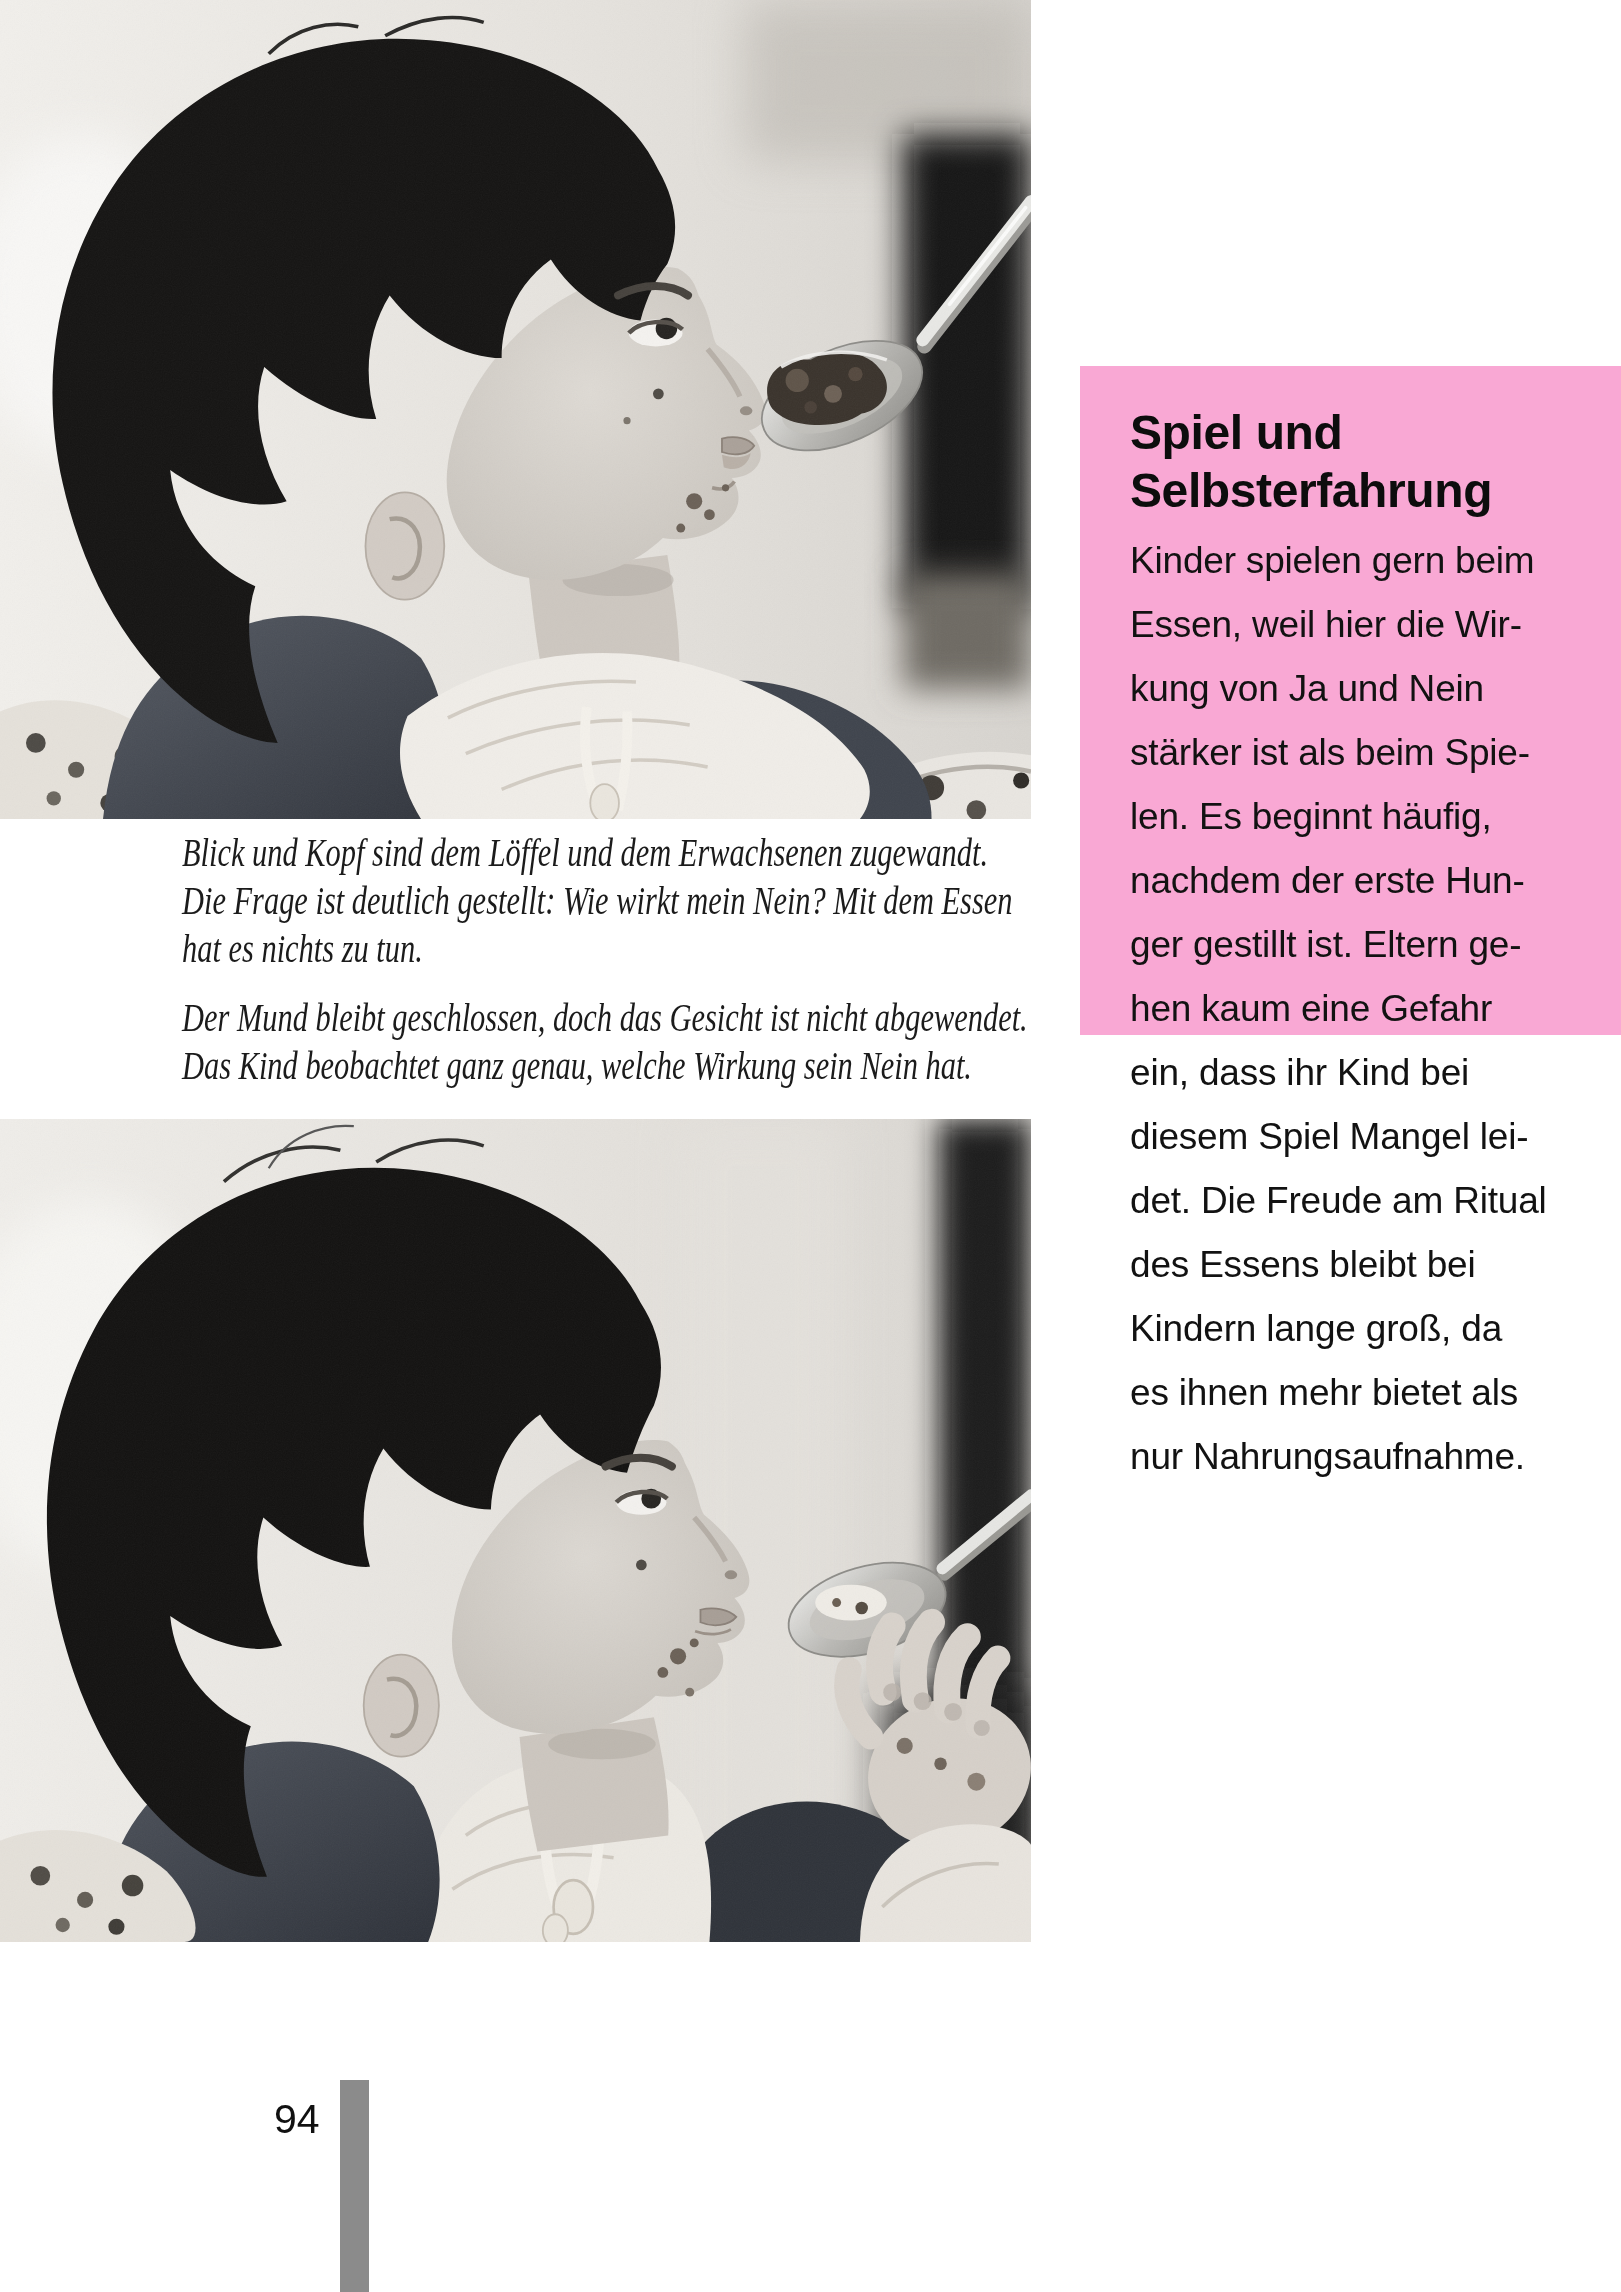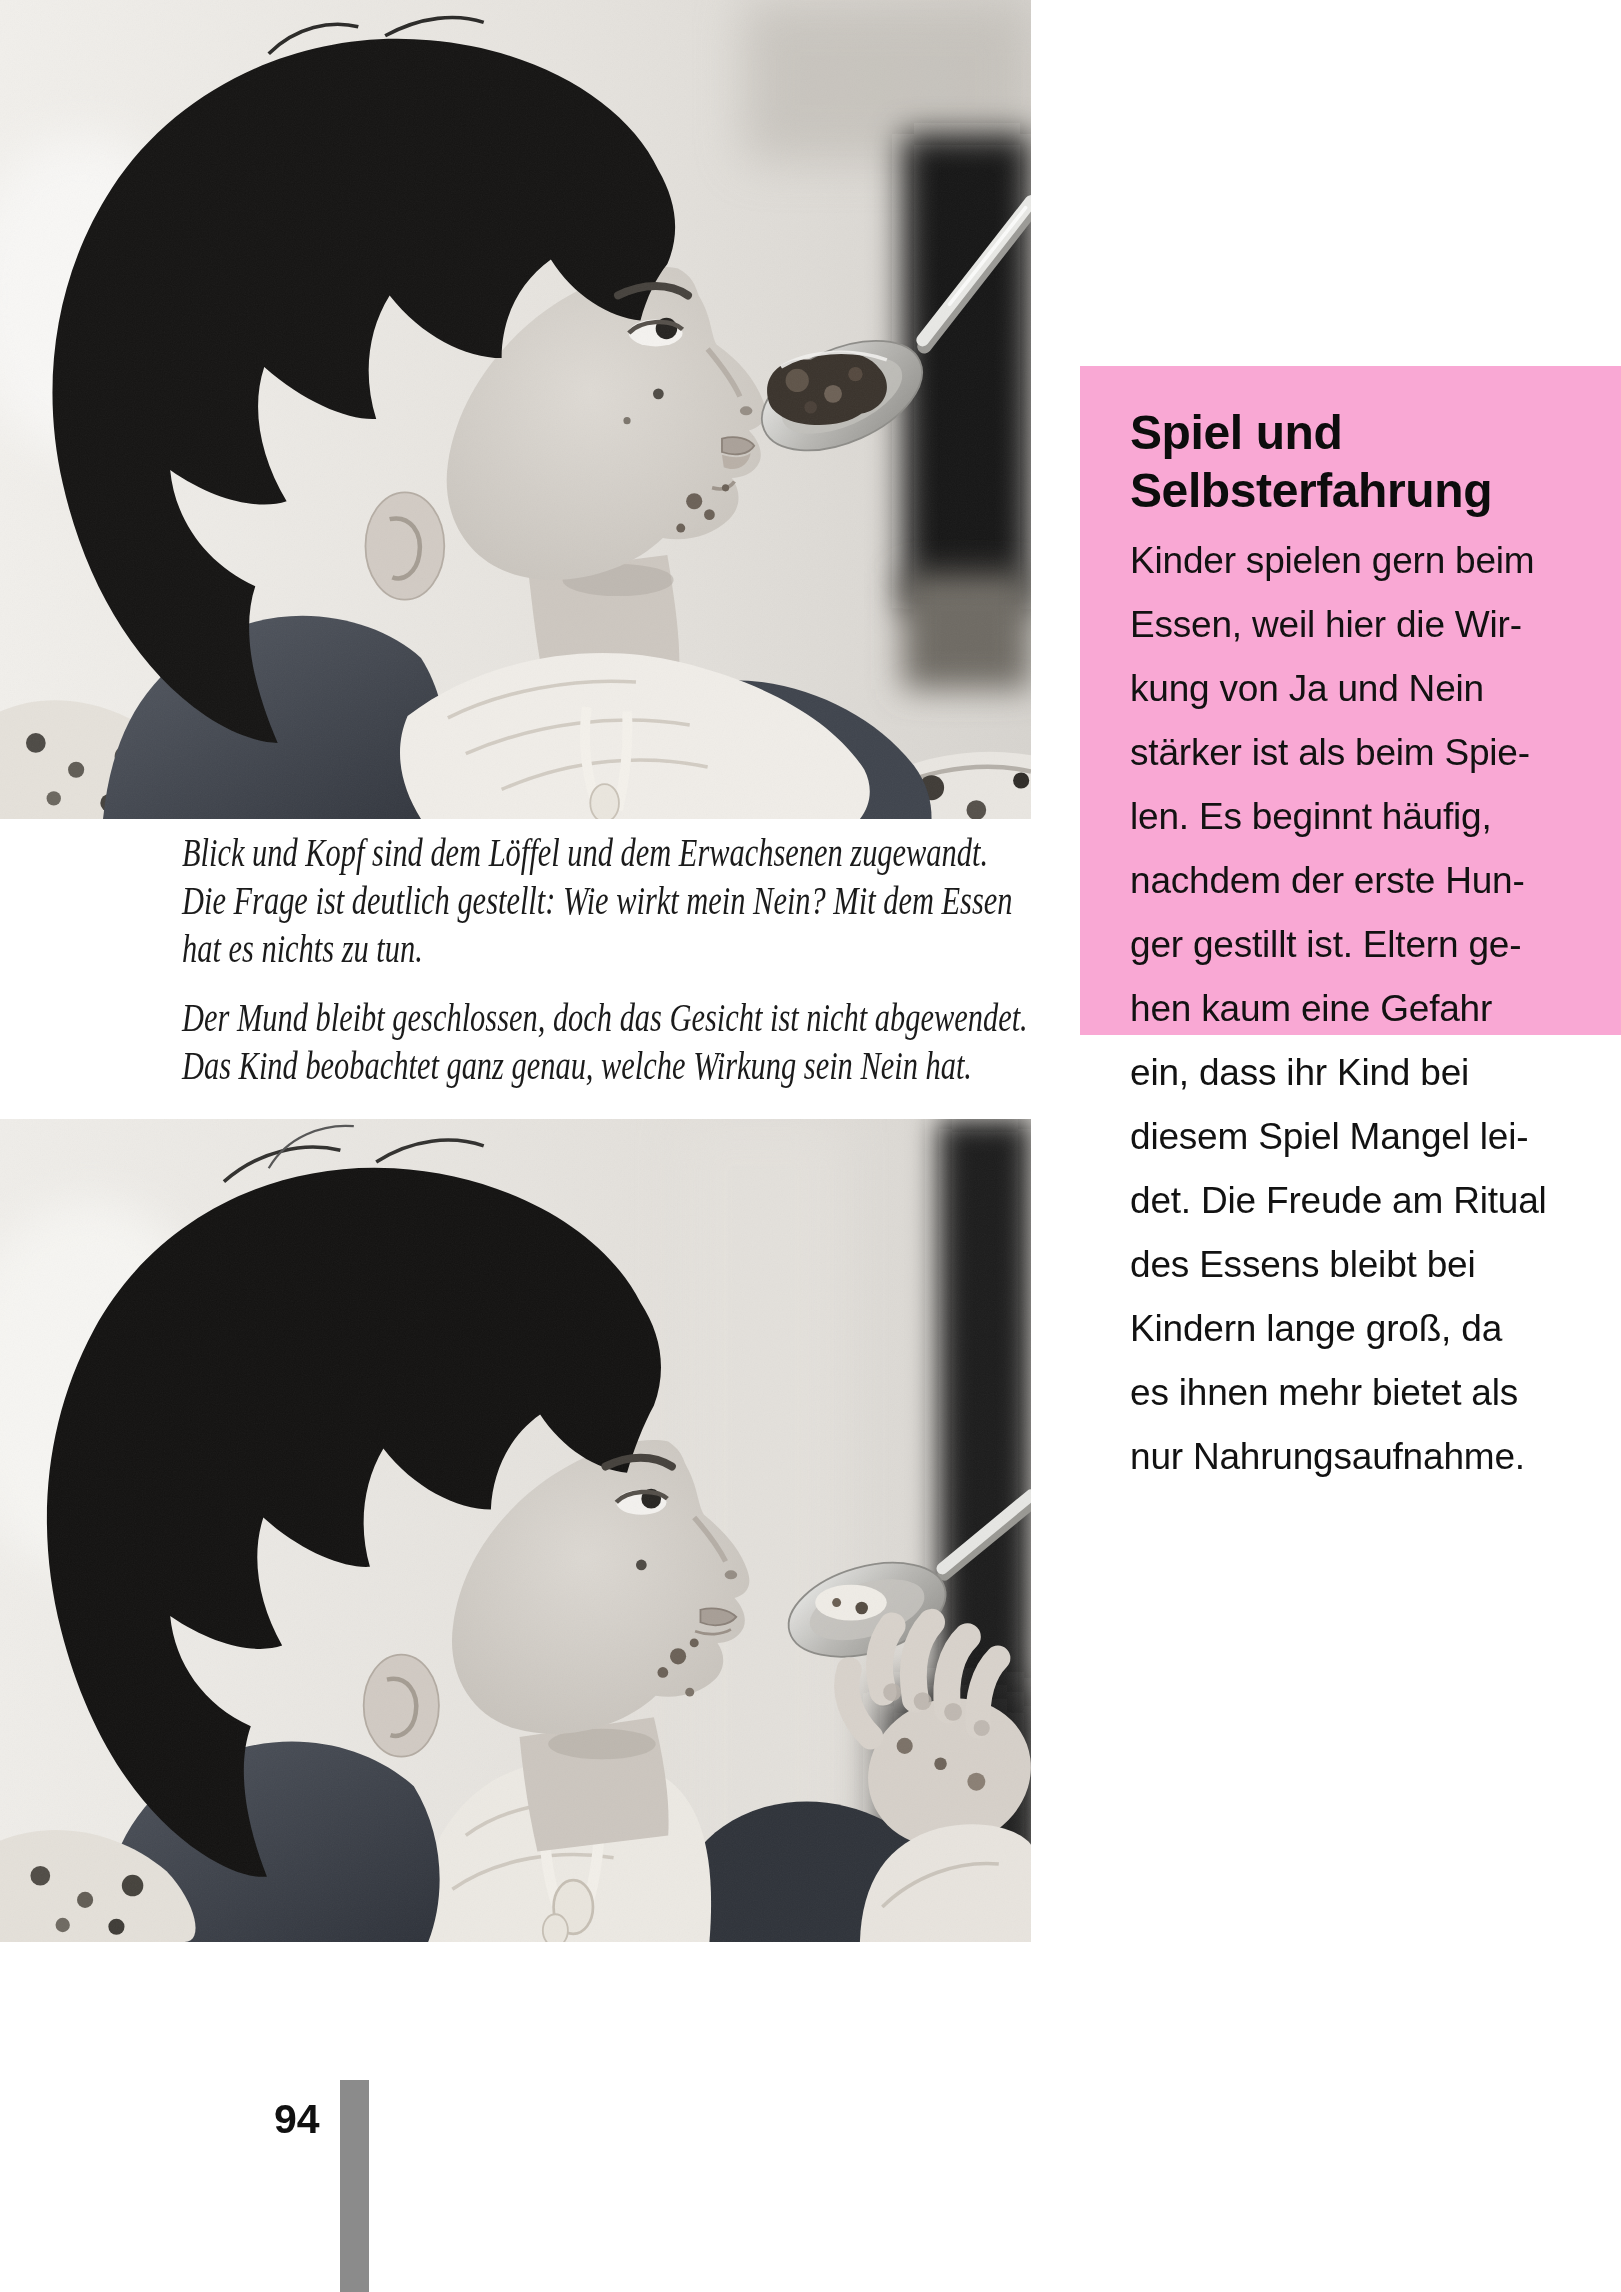--- a/index.html
+++ b/index.html
@@ -59,21 +59,21 @@
     color:#121212;
     white-space:pre;
   }
 
   .pagenum{
     position:absolute;
     left:274px;
     top:2099px;
     font-size:41px;
     line-height:41px;
-    font-weight:bold;
+    font-weight:normal;
     color:#111111;
   }
   .footer-bar{
     position:absolute;
     left:340px;
     top:2080px;
     width:29px;
     height:212px;
     background:#8b8b8b;
   }

